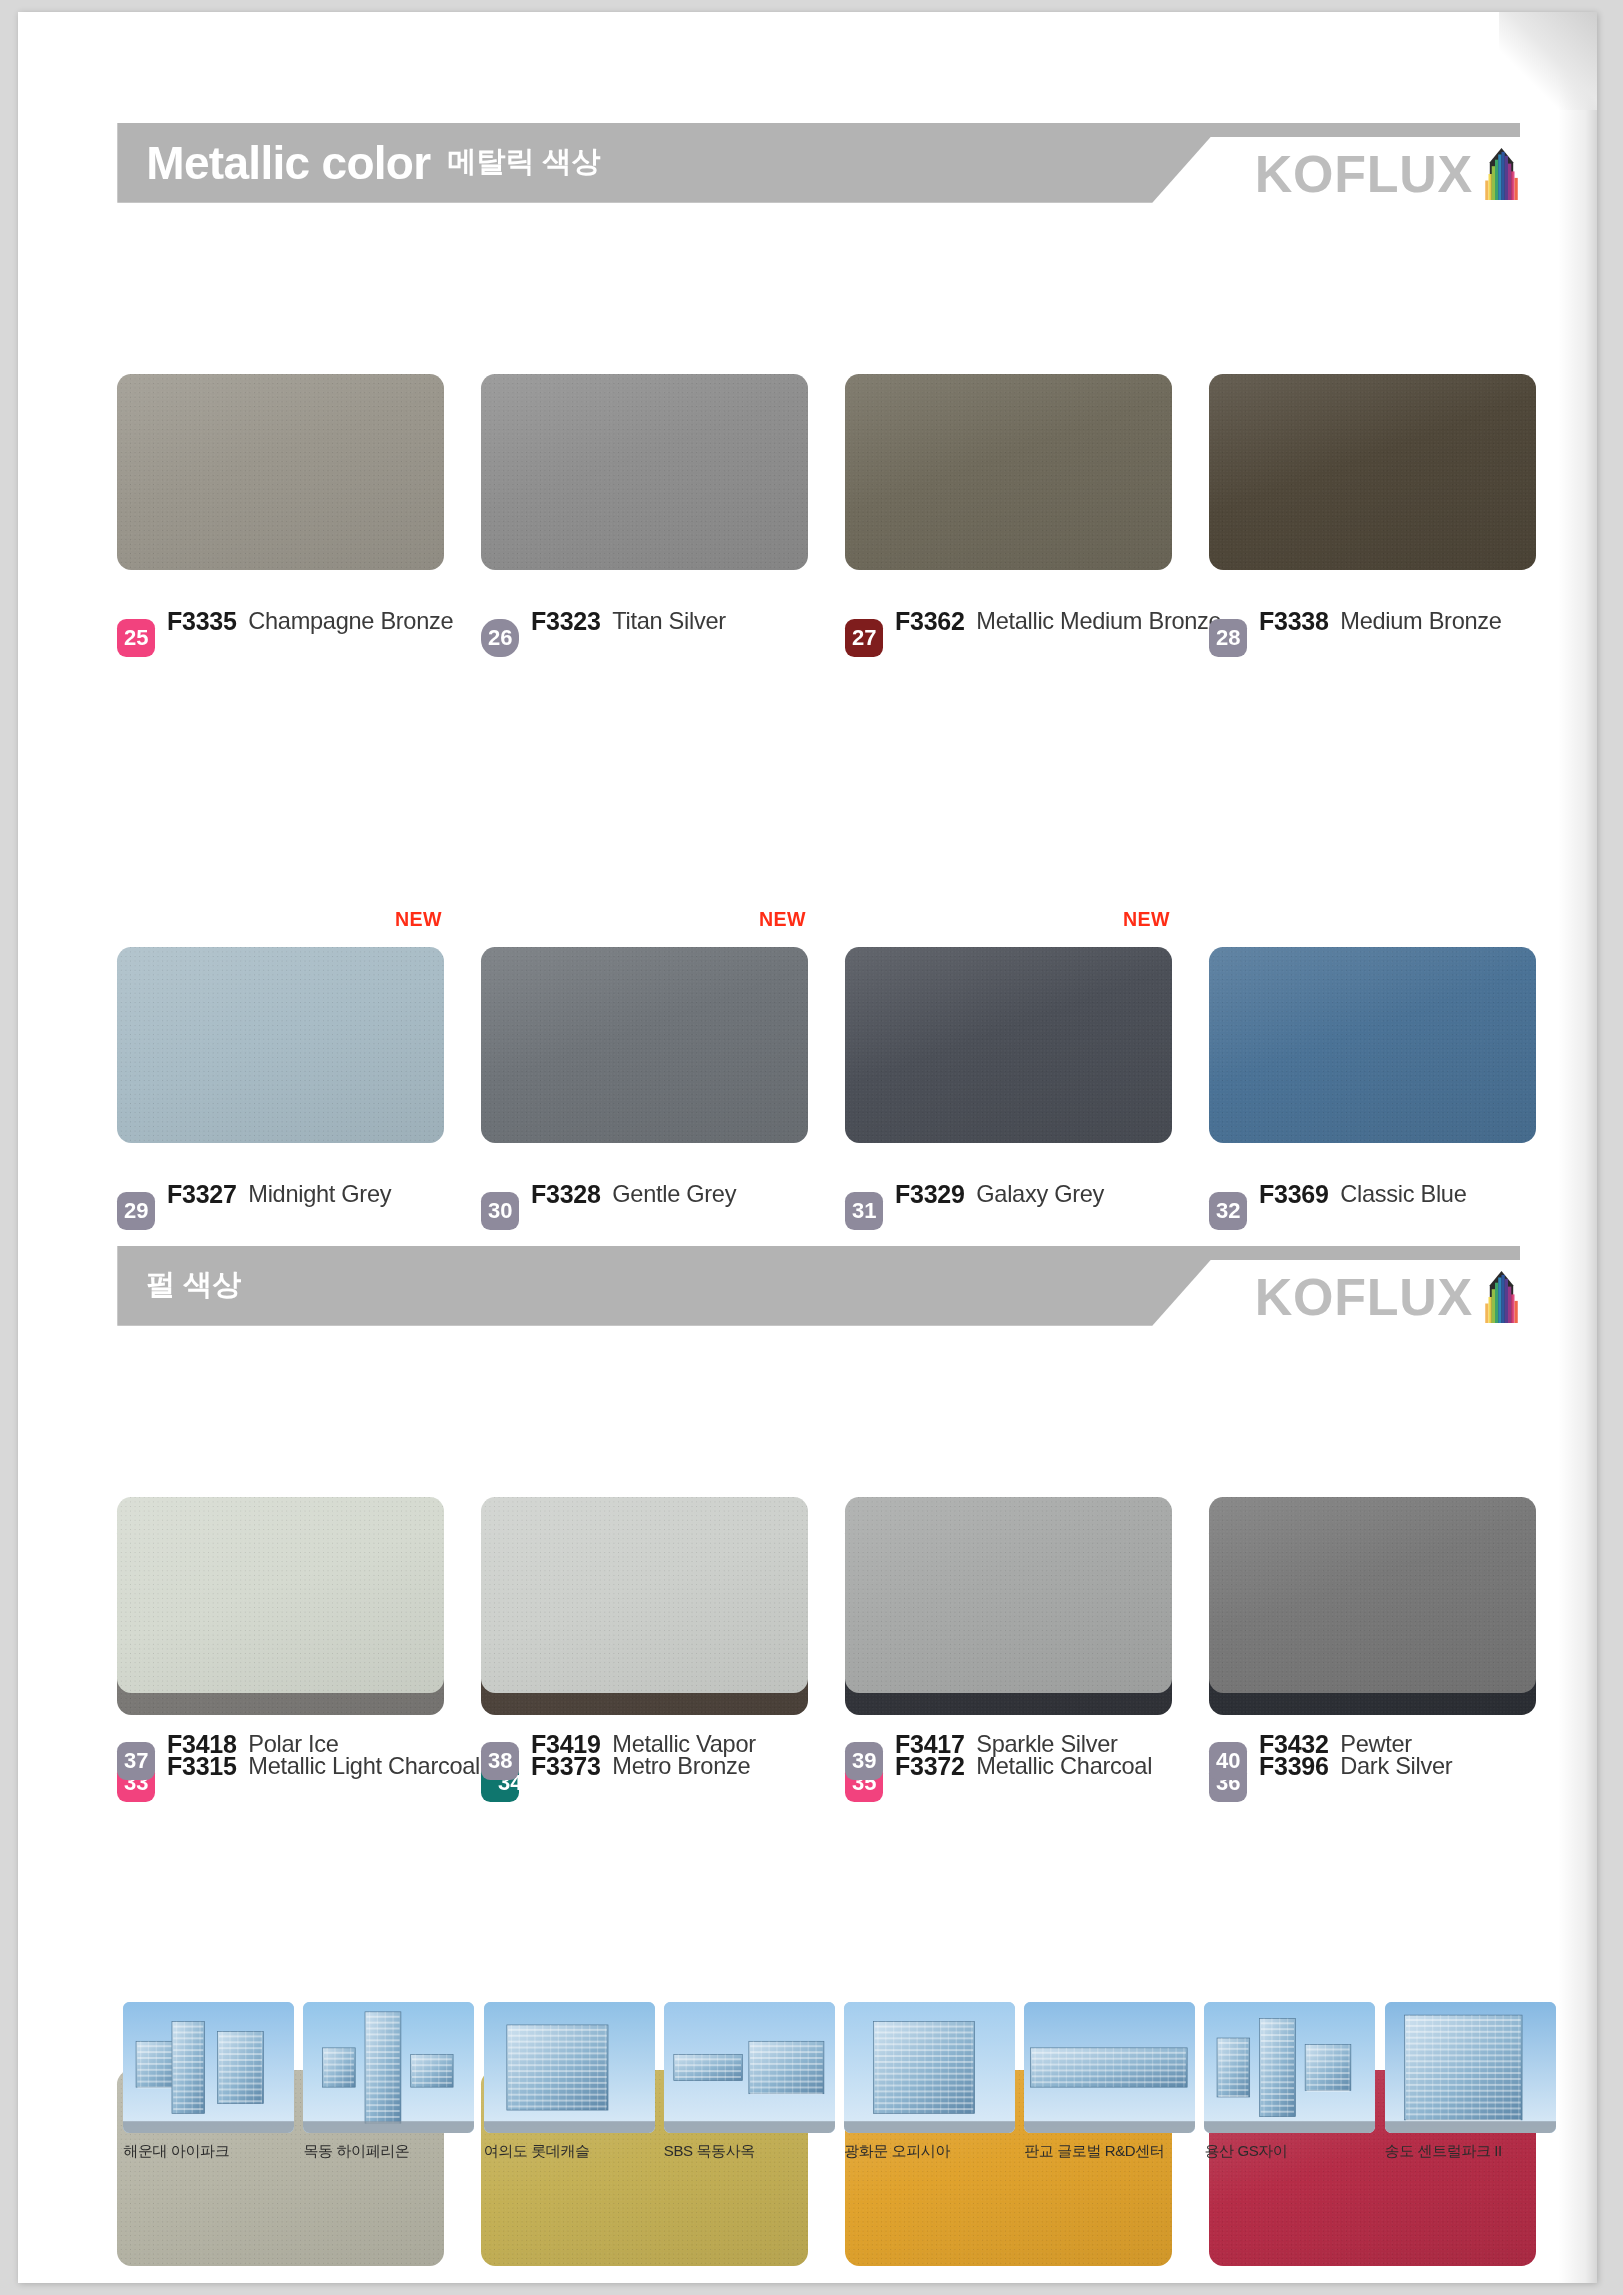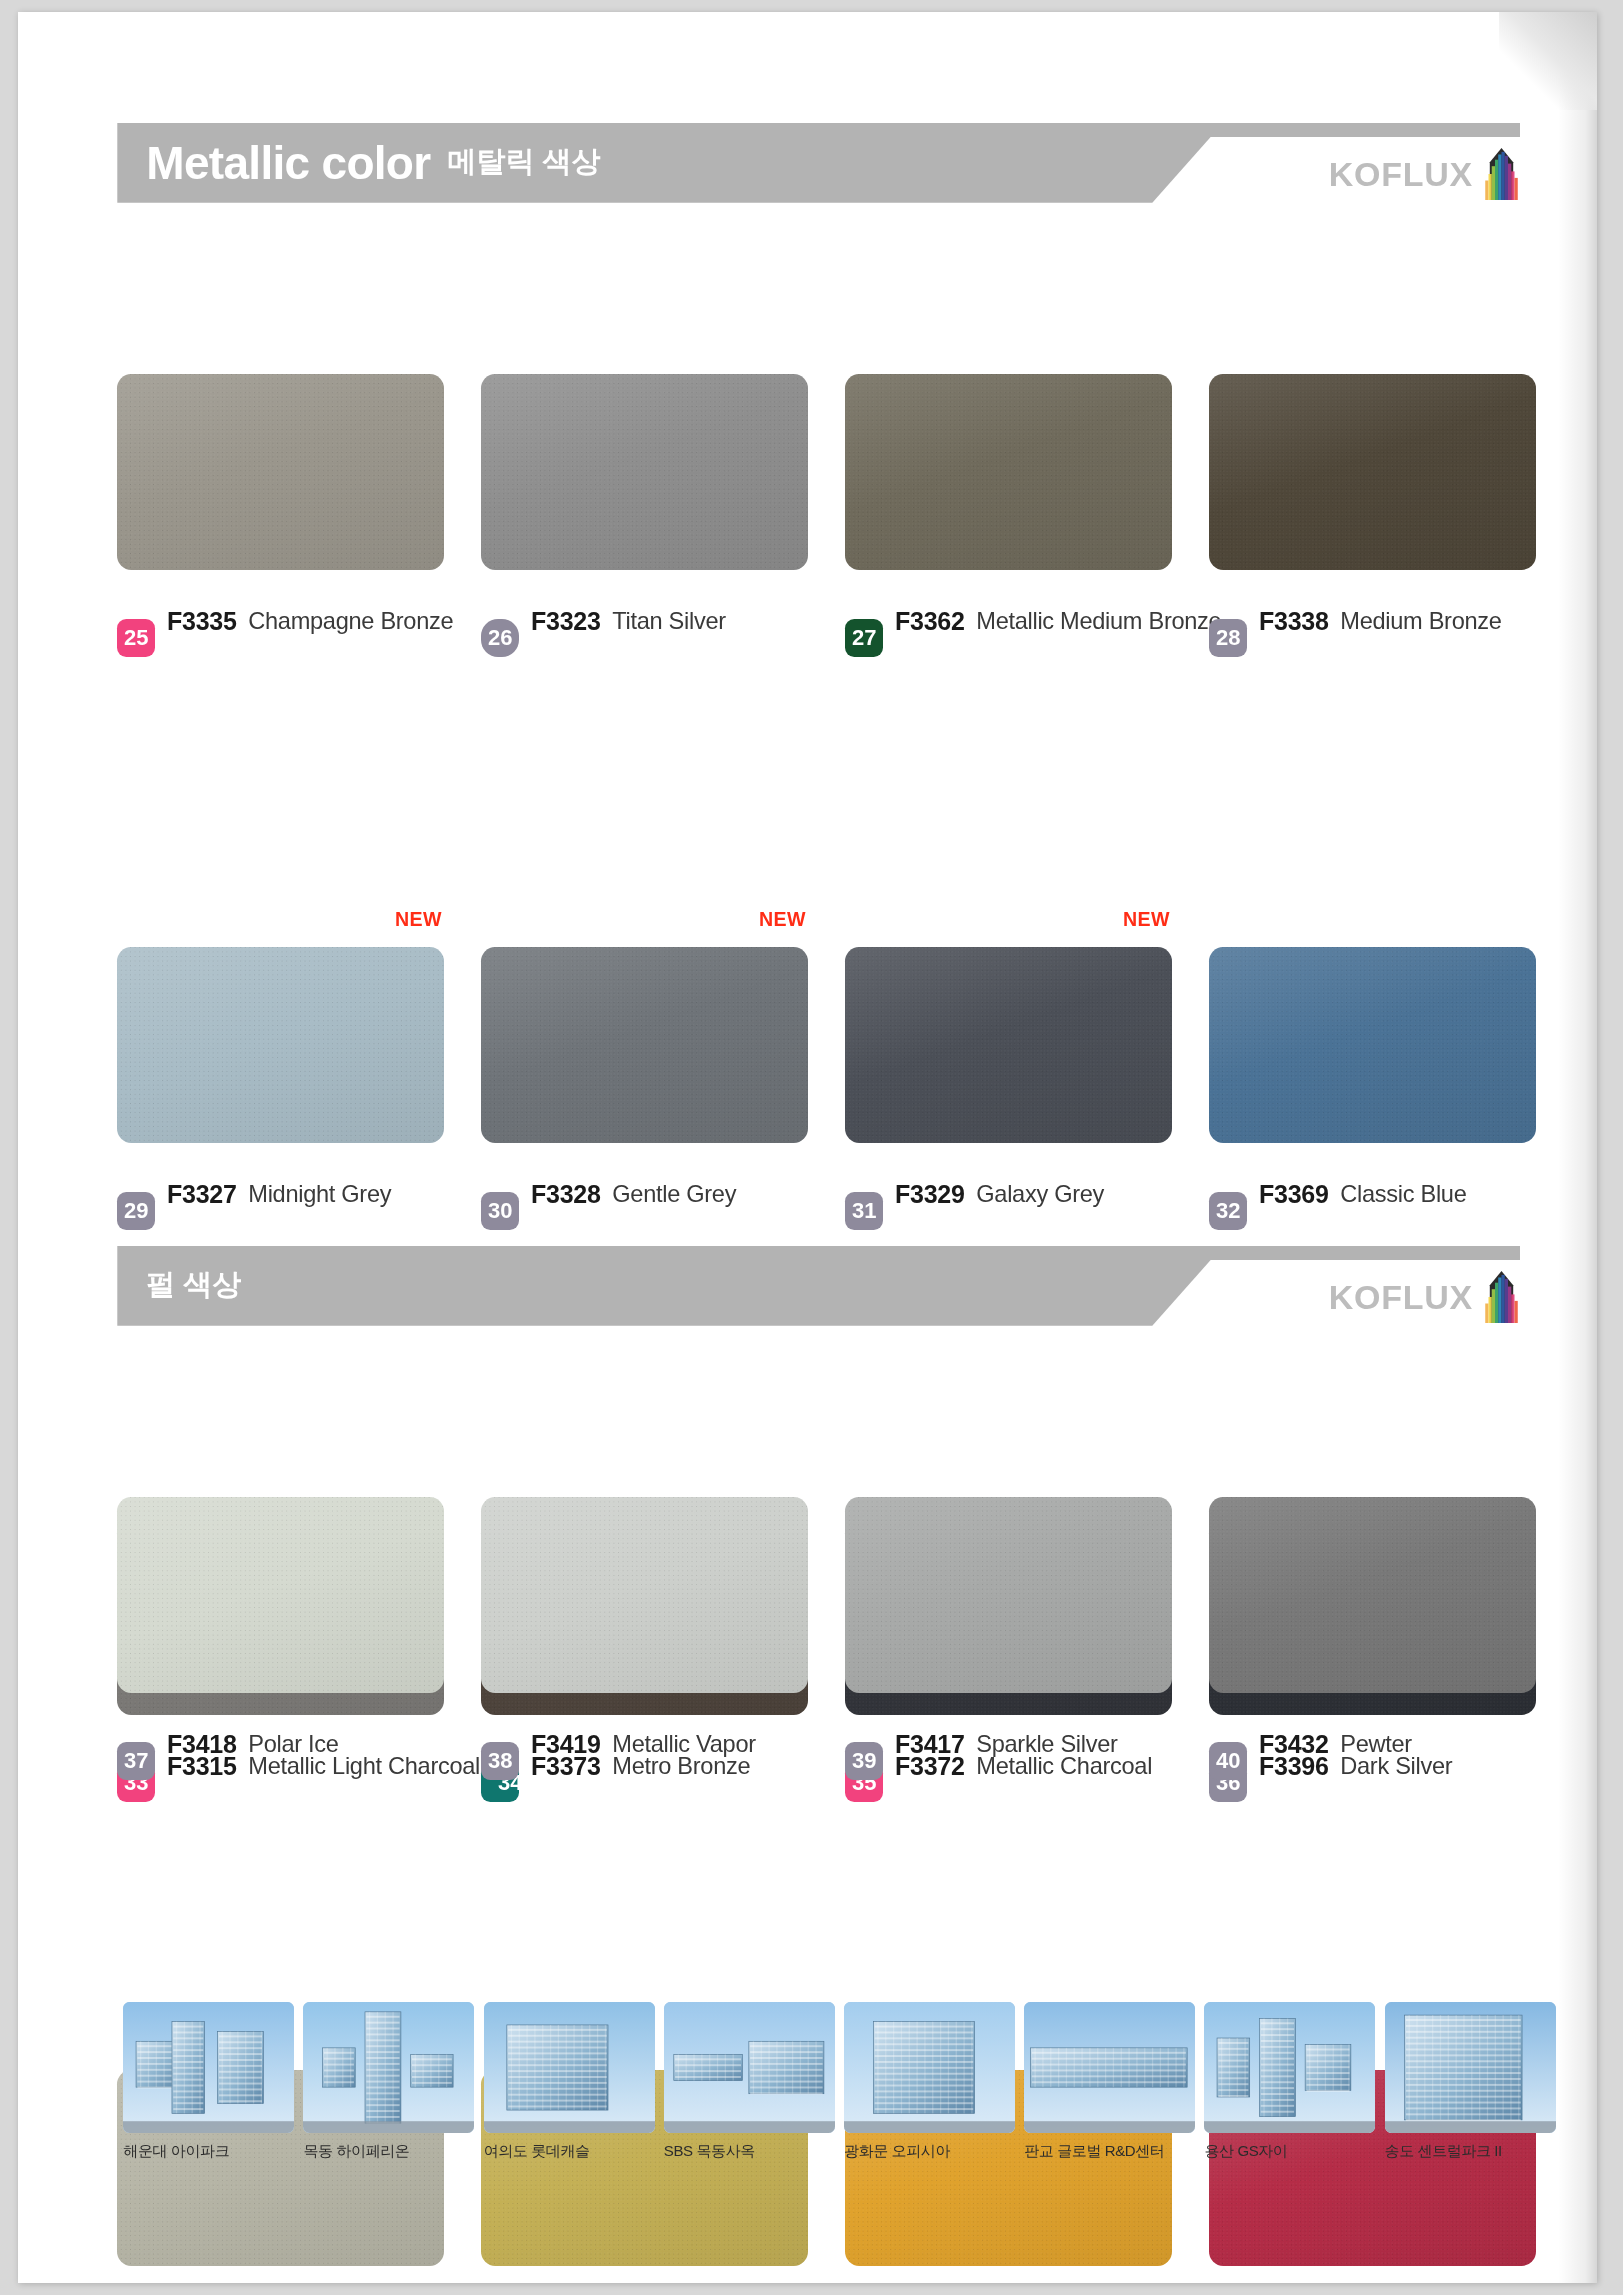--- a/index.html
+++ b/index.html
@@ -88,21 +88,21 @@
 
   .logo {
     position: absolute;
     right: 0; top: 25px;
     display: flex;
     align-items: center;
     gap: 10.5px;
   }
   .logo-text {
     color: #bdbdbd;
-    font-size: 34px;
+    font-size: 52px;
     font-weight: bold;
     letter-spacing: 0.7px;
     line-height: 1;
   }
   .logo-mark { display: block; }
 
   
   .grid {
     position: absolute;
     left: 99px;
@@ -260,21 +260,21 @@
               <span class="code">F3323</span>
               <span class="cname">Titan Silver</span>
             </div>
           </div>
           <div class="cell" style="left:728px;">
             <div class="chip" style="background:#6f6a5b;">
               <div class="grain"></div>
               <div class="sheen"></div>
             </div>
             <div class="caption">
-              <span class="badge" style="background:#14532d;">27</span>
+              <span class="badge" style="background:#7f1d1d;">27</span>
               <span class="code">F3362</span>
               <span class="cname">Metallic Medium Bronze</span>
             </div>
           </div>
           <div class="cell" style="left:1092px;">
             <div class="chip" style="background:#4f4739;">
               <div class="grain"></div>
               <div class="sheen"></div>
             </div>
             <div class="caption">

